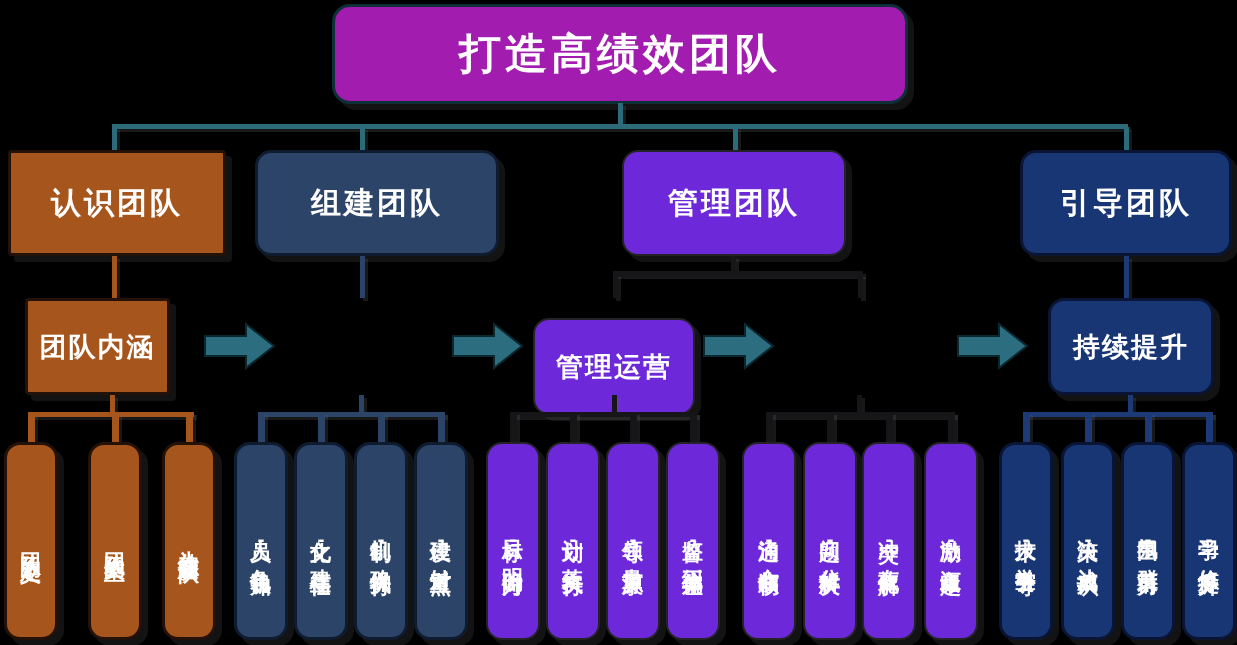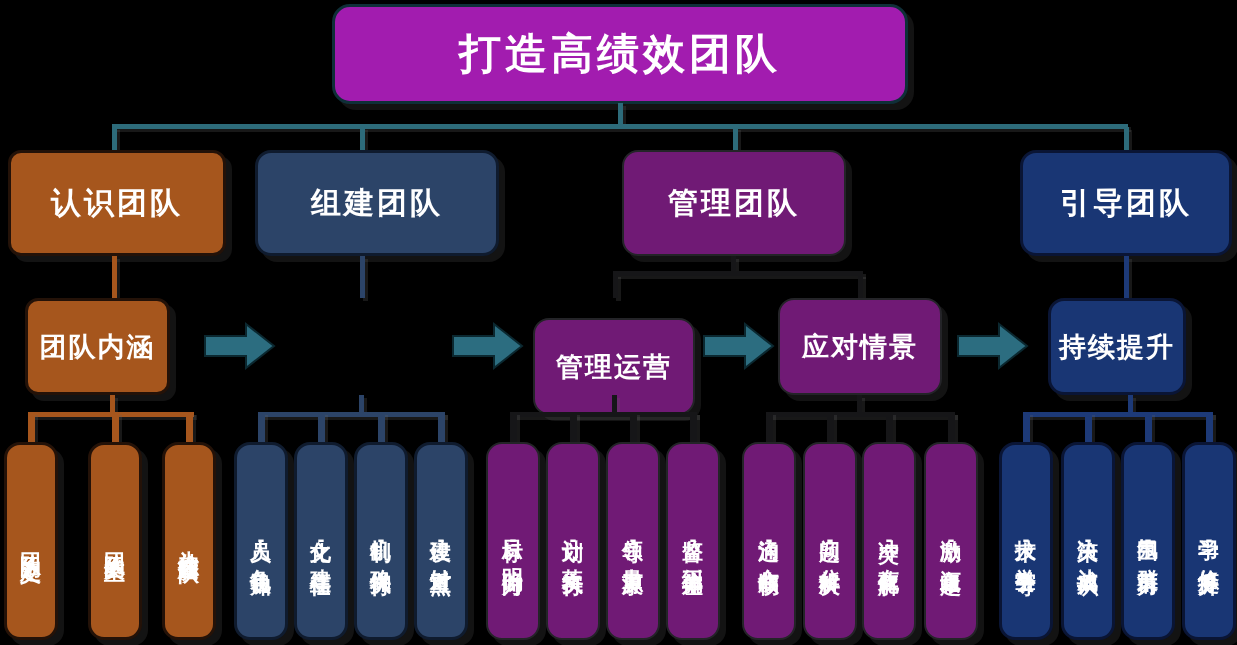--- a/index.html
+++ b/index.html
@@ -6,23 +6,23 @@
   .canvas{position:relative;width:1237px;height:645px;background:#000;overflow:hidden;
           font-family:"Liberation Sans","DejaVu Sans",sans-serif;}
   .box{position:absolute;display:flex;align-items:center;justify-content:center;
        color:#fff;font-weight:700;box-sizing:border-box;text-align:center;
        box-shadow:6px 6px 0 rgba(95,95,95,.20);}
   .line{position:absolute;box-shadow:3px 3px 0 rgba(95,95,95,.25);}
   .arrow{position:absolute;top:321px;}
 
   
   .t-teal   {background:#a21caf;border:3px solid #0f2f38;border-radius:18px;}
-  .t-orange {background:#a6561d;border:3px solid #241208;border-radius:13px;}
+  .t-orange {background:#a6561d;border:3px solid #241208;border-radius:4px;}
   .t-dblue  {background:#2c4468;border:3px solid #0f1b2e;border-radius:16px;}
-  .t-black  {background:#701a75;border:2px solid #242428;border-radius:16px;text-align:center;}
+  .t-black  {background:#6d28d9;border:2px solid #242428;border-radius:16px;text-align:center;}
   .t-blue   {background:#193674;border:3px solid #0a1535;border-radius:16px;}
 
   .c-teal  {background:#2d6b7a;}
   .c-orange{background:#a6561d;}
   .c-dblue {background:#2c4468;}
   .c-black {background:#161618;}
   .c-blue  {background:#1d3a78;}
 
   .title{left:332px;top:4px;width:576px;height:100px;font-size:42px;letter-spacing:4px;}
   .lvl2{top:150px;height:106px;font-size:30px;letter-spacing:3px;}
@@ -53,22 +53,21 @@
   <div class="line c-orange" style="left:112px;top:256px;width:5px;height:42px;"></div>
   <div class="line c-dblue" style="left:360px;top:256px;width:5px;height:42px;"></div>
   <div class="line c-black" style="left:731px;top:256px;width:5px;height:17px;"></div>
   <div class="line c-black" style="left:613px;top:271px;width:250px;height:5px;"></div>
   <div class="line c-black" style="left:613px;top:274px;width:5px;height:24px;"></div>
   <div class="line c-black" style="left:858px;top:274px;width:5px;height:24px;"></div>
   <div class="line c-blue" style="left:1124px;top:256px;width:5px;height:42px;"></div>
 
   <div class="box t-orange lvl3" style="left:25px;width:145px;">团队内涵</div>
   <div class="box t-black  lvl3" style="left:533px;width:162px;margin-top:20px;">管理运营</div>
-  <div class="box t-black  lvl3" style="left:778px;width:164px;">应对情景</div>
-  <div class="box t-blue   lvl3" style="left:1048px;width:138px;">持续提升</div>
+  <div class="box t-blue   lvl3" style="left:1048px;width:166px;">持续提升</div>
 
   <svg class="arrow" style="left:204px" width="72" height="50" viewBox="0 0 72 50">
       <polygon points="1,15 42,15 42,3 70,25 42,47 42,35 1,35" fill="#2c6d80" stroke="#0b2830" stroke-width="2"></polygon>
     </svg>
   <svg class="arrow" style="left:452px" width="72" height="50" viewBox="0 0 72 50">
       <polygon points="1,15 42,15 42,3 70,25 42,47 42,35 1,35" fill="#2c6d80" stroke="#0b2830" stroke-width="2"></polygon>
     </svg>
   <svg class="arrow" style="left:703px" width="72" height="50" viewBox="0 0 72 50">
       <polygon points="1,15 42,15 42,3 70,25 42,47 42,35 1,35" fill="#2c6d80" stroke="#0b2830" stroke-width="2"></polygon>
     </svg>

